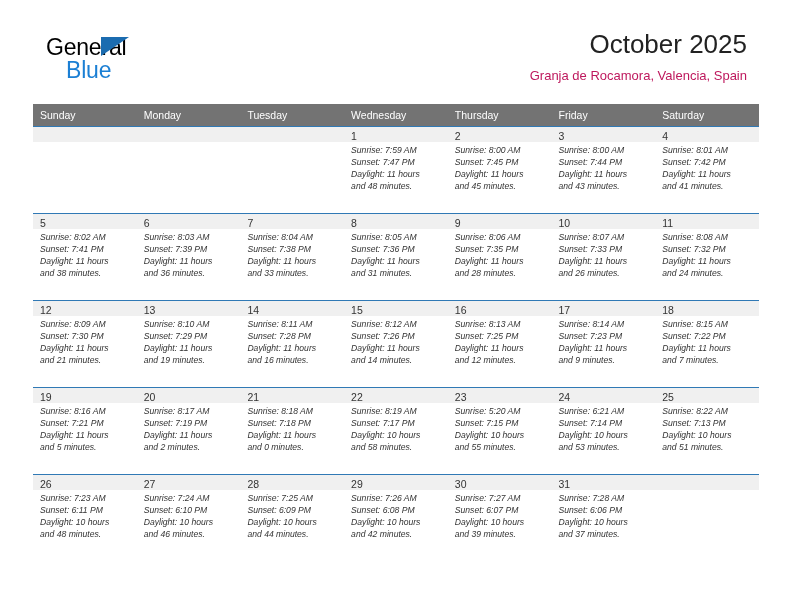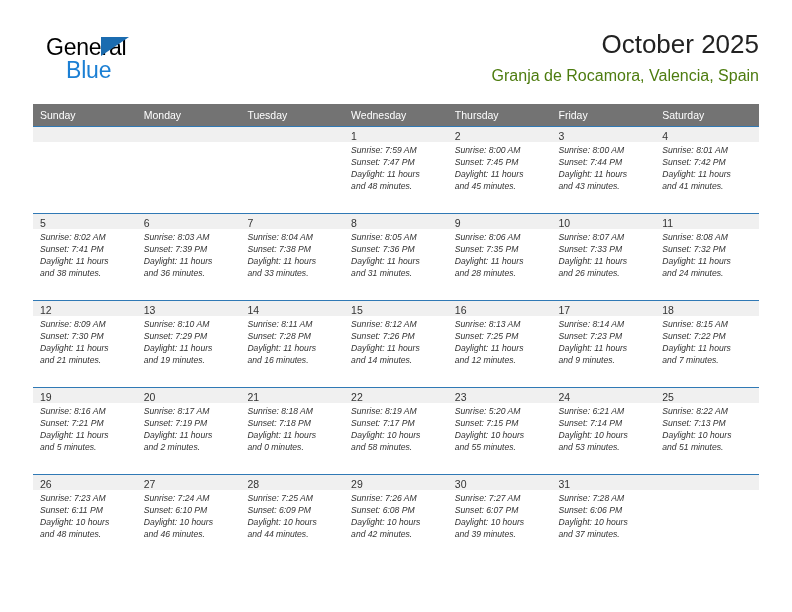--- a/index.html
+++ b/index.html
@@ -60,33 +60,33 @@
     top: 23px;
     font-size: 23px;
     letter-spacing: -0.2px;
     color: #1b7fd4;
     line-height: 26px;
     text-align: center;
   }
 
   .title-block {
     position: absolute;
-    right: 0;
+    right: 12px;
     top: 0;
     text-align: right;
   }
   .cal-title {
     font-size: 26px;
     color: #222222;
     line-height: 32px;
     white-space: nowrap;
   }
   .cal-subtitle {
-    font-size: 16px;
-    color: #4d7c0f;
+    font-size: 13px;
+    color: #be185d;
     line-height: 18px;
     margin-top: 7px;
     white-space: nowrap;
   }
 
   
   .calendar {
     position: absolute;
     left: 33px;
     top: 104px;

